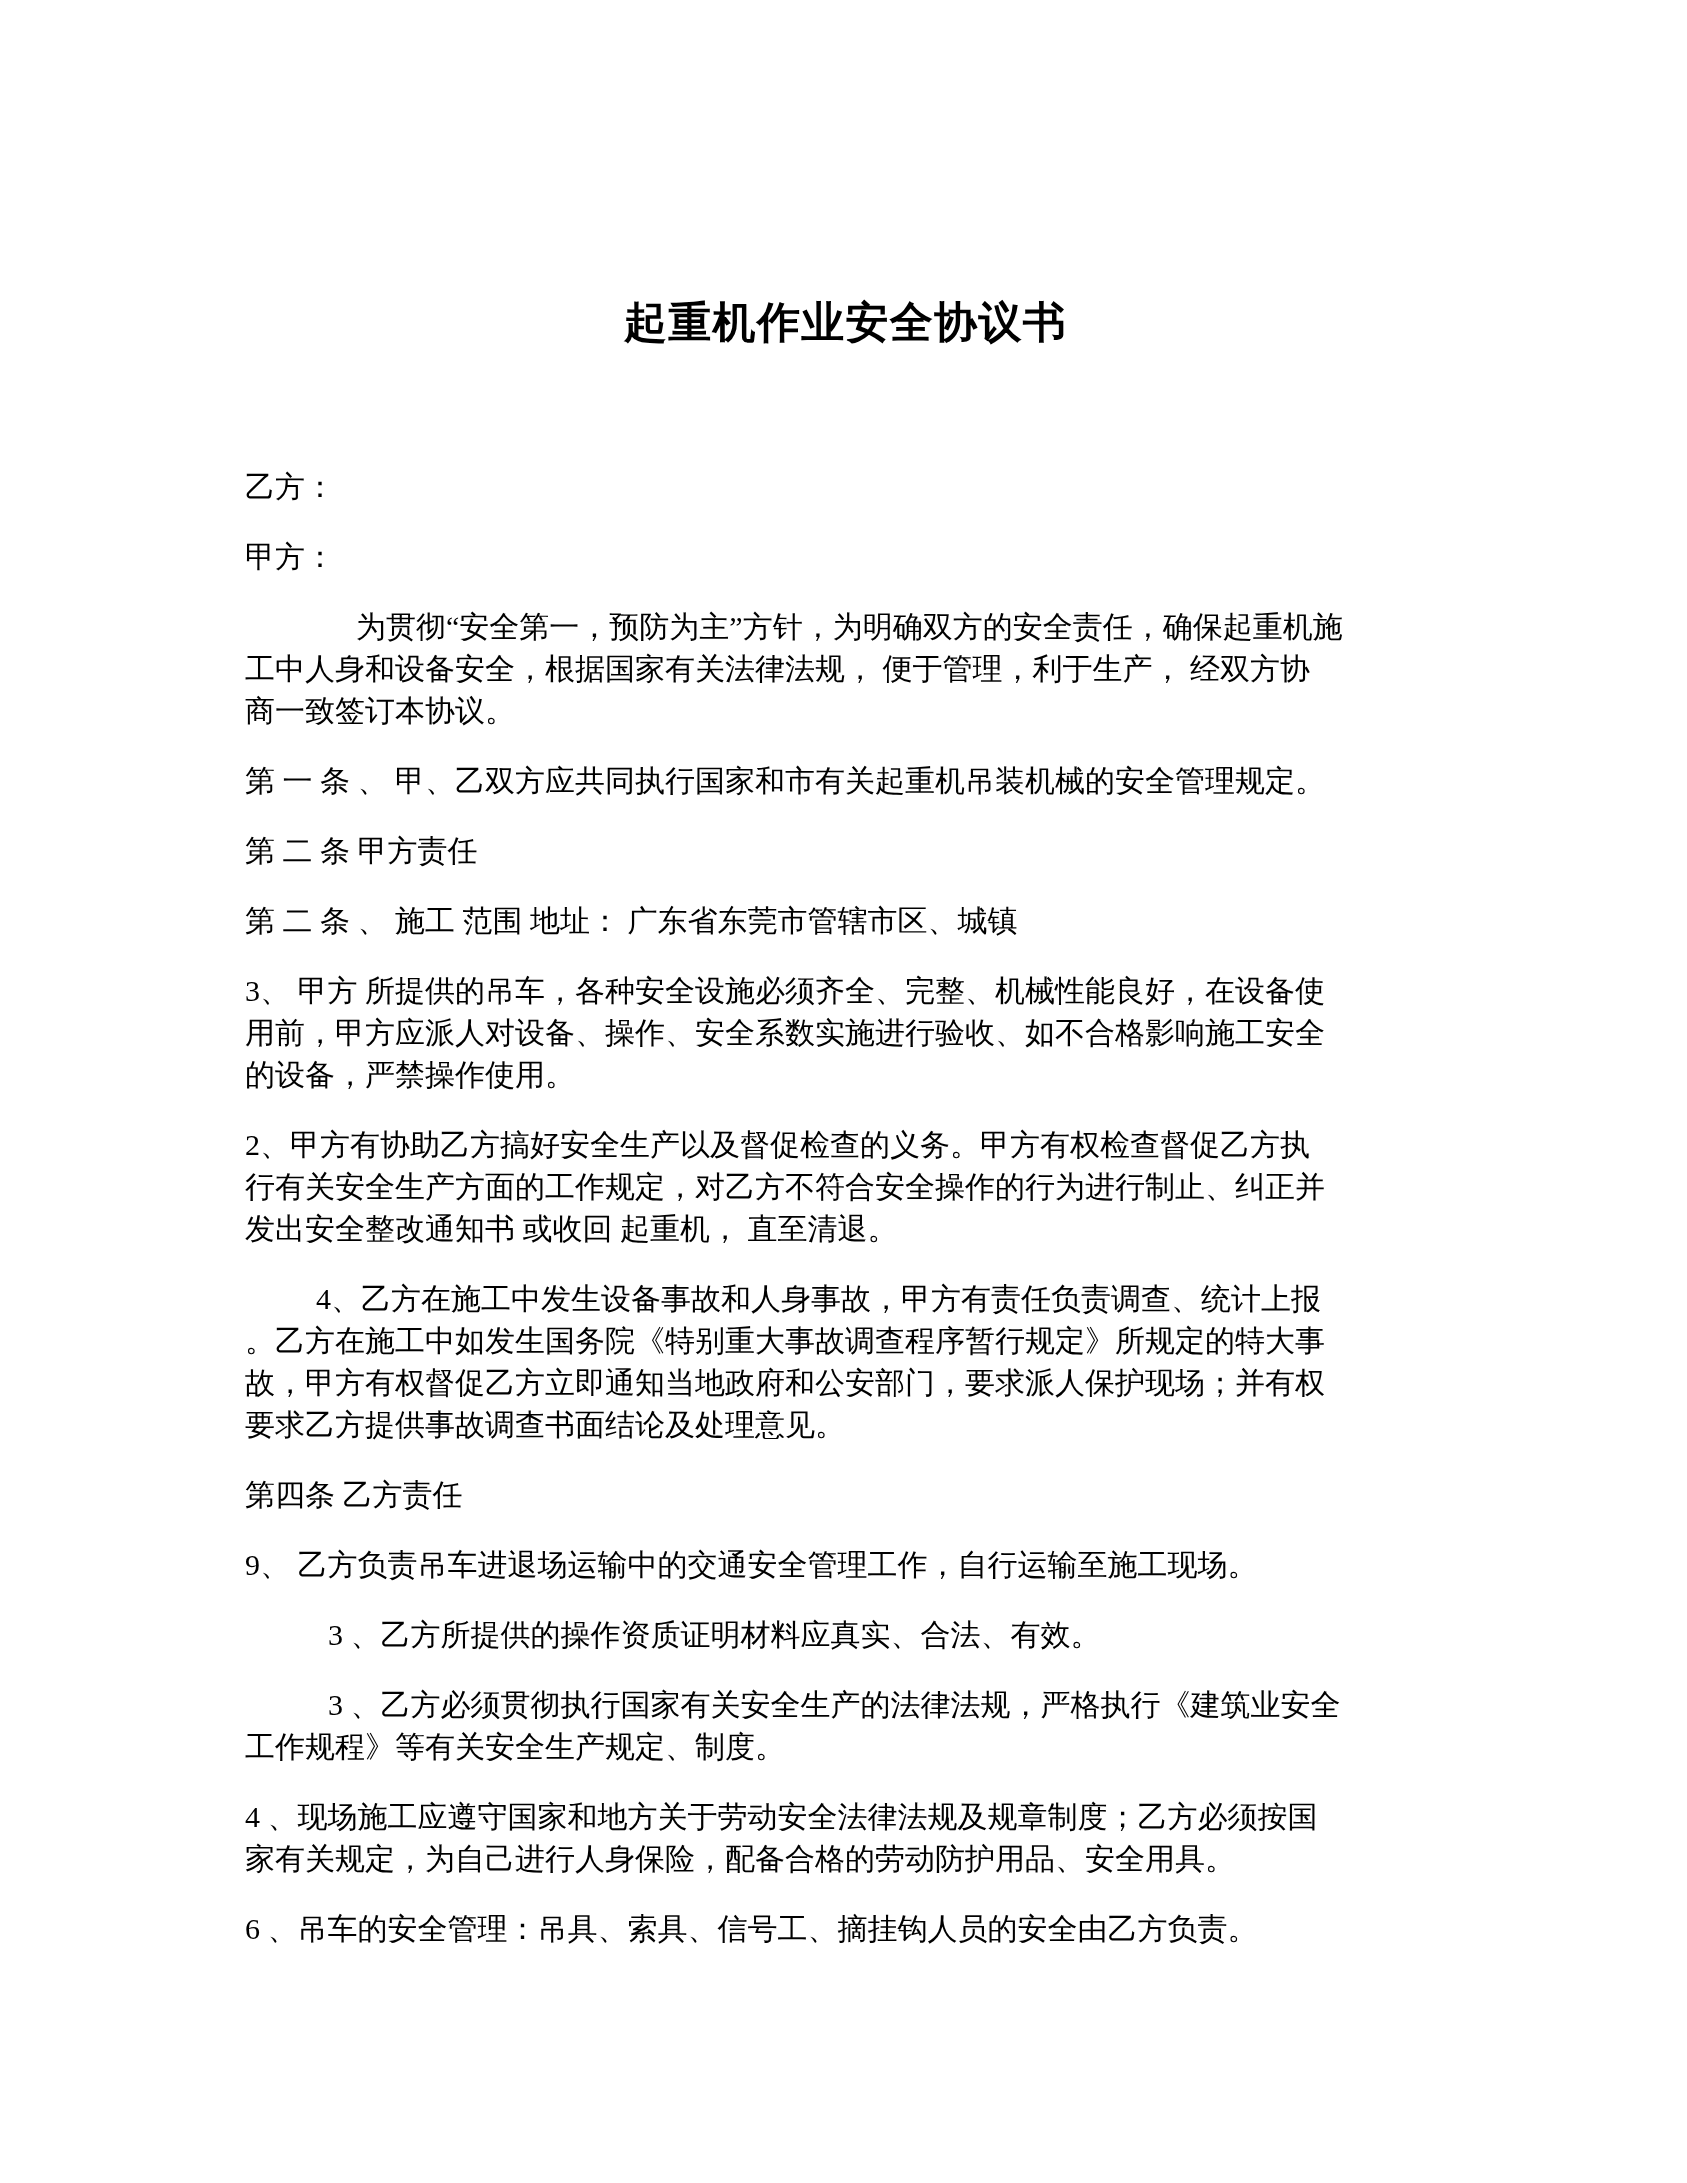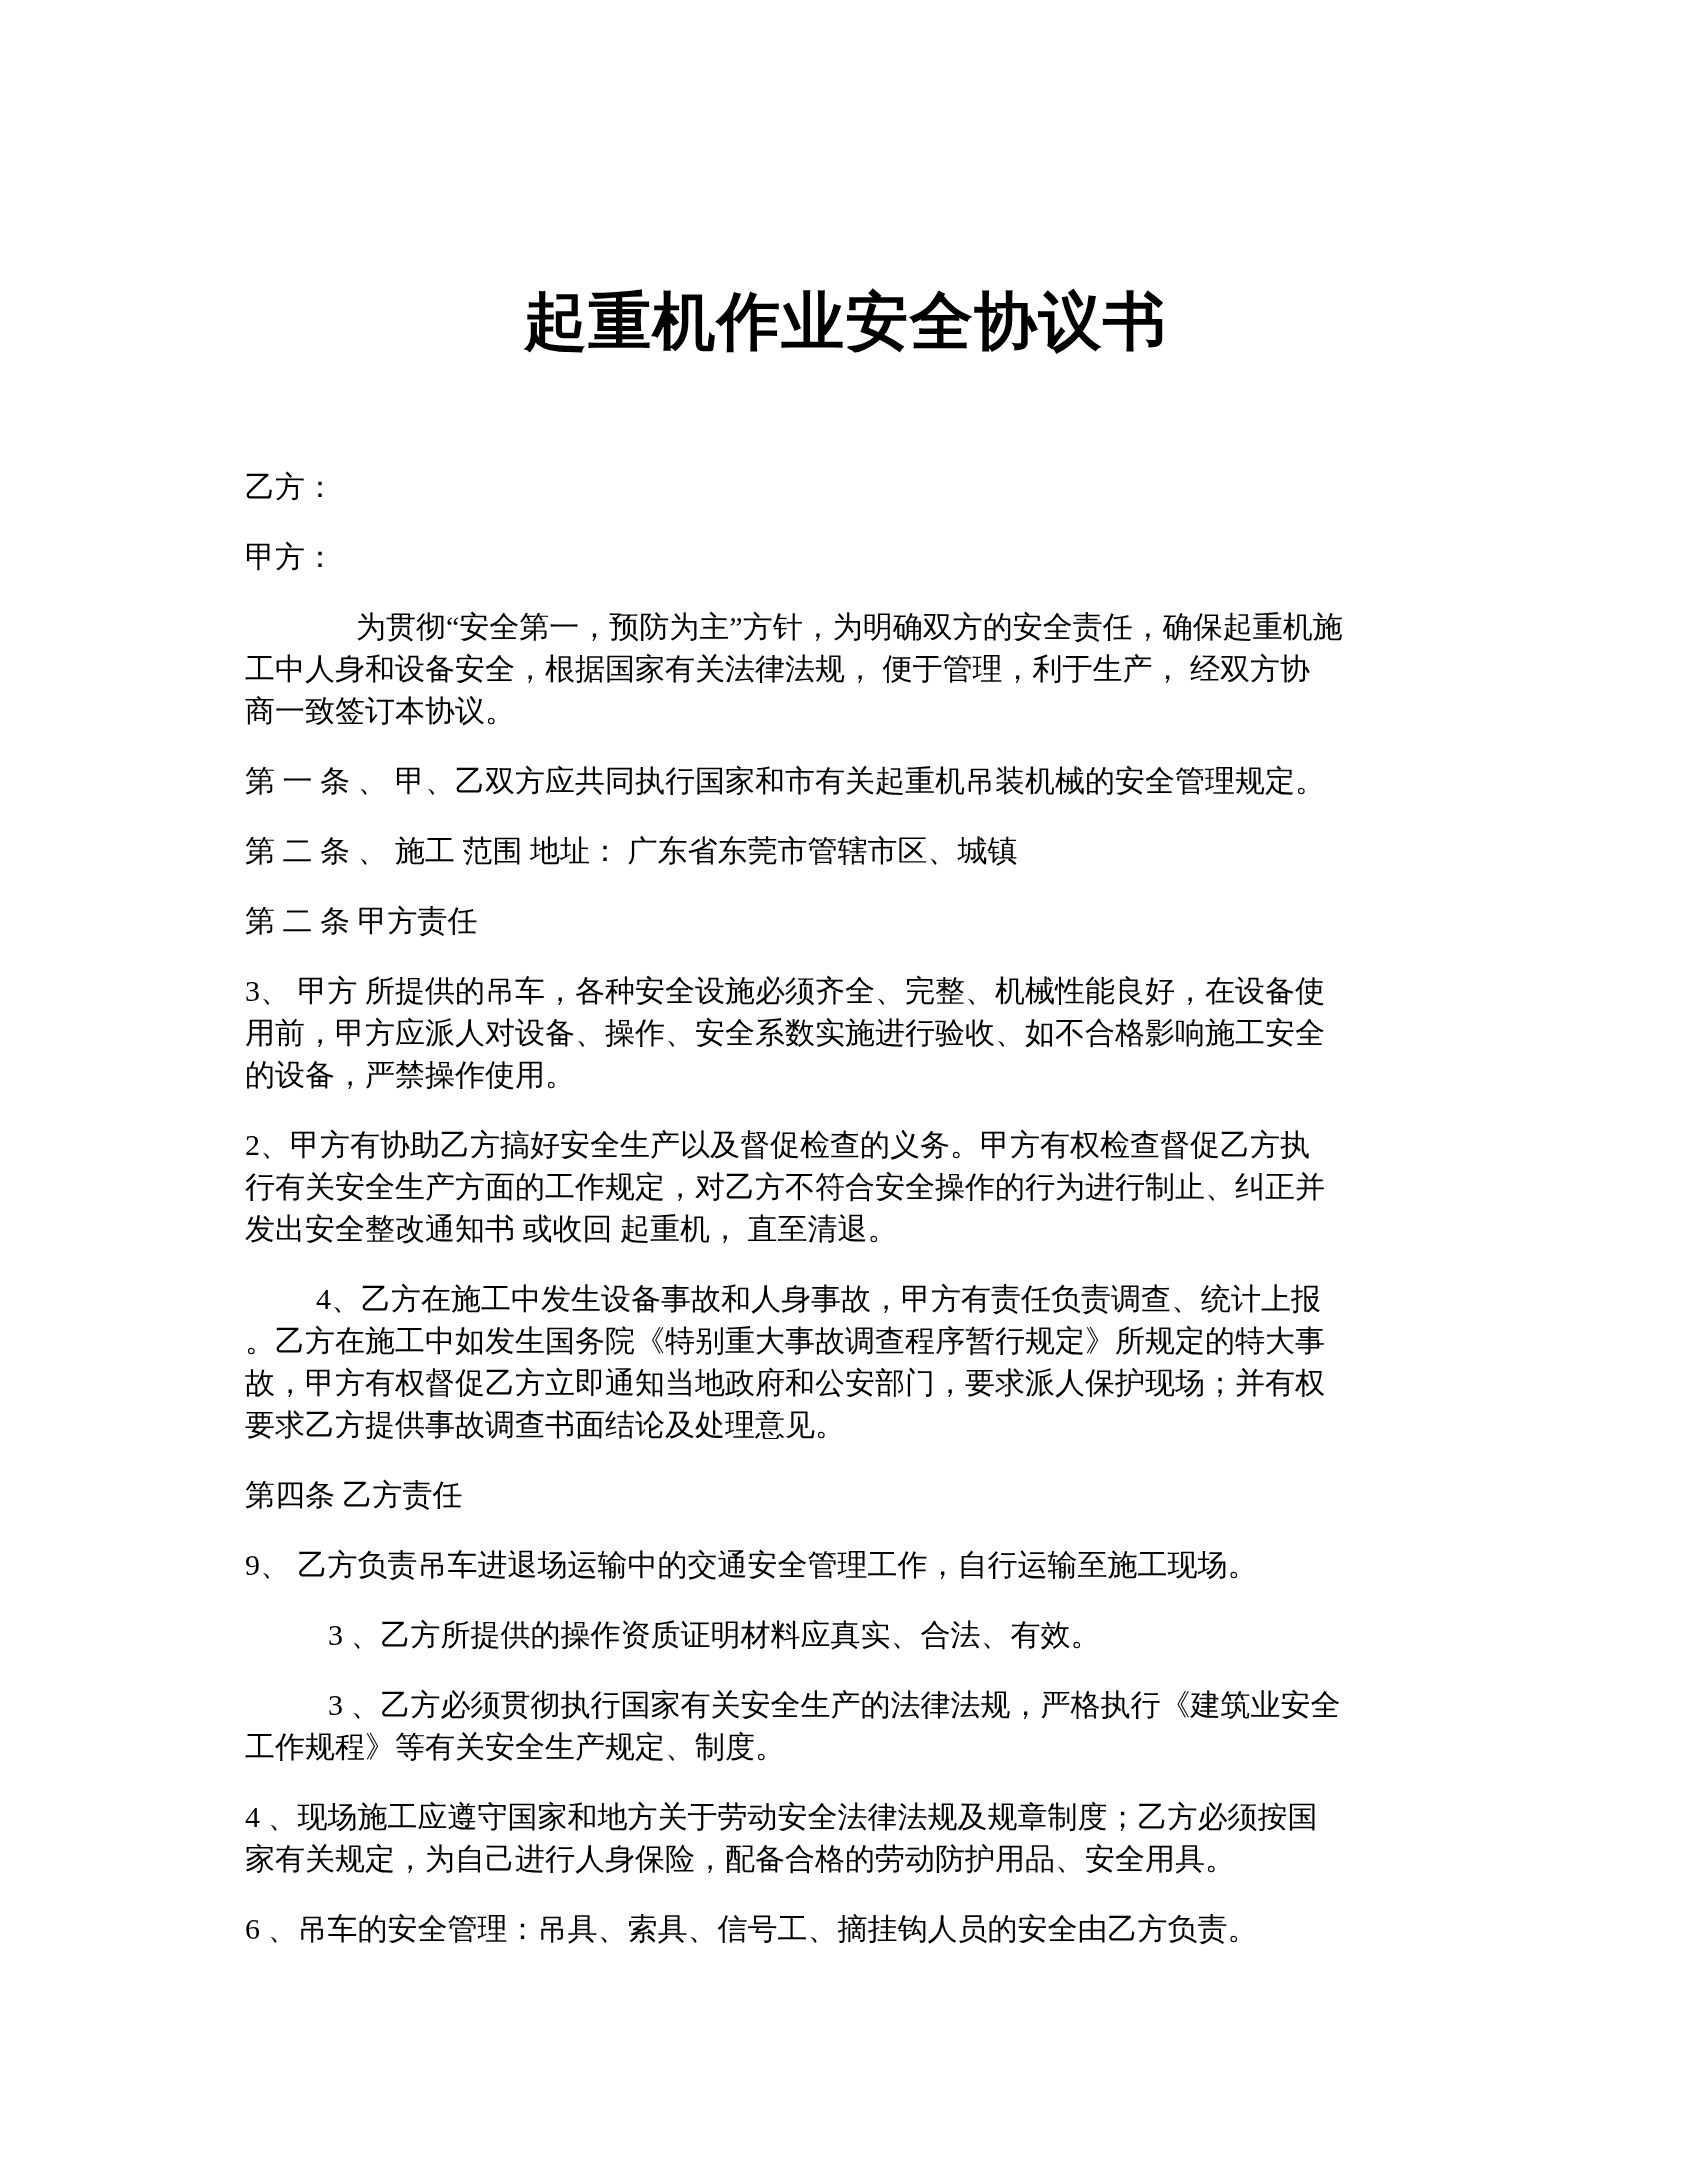--- a/index.html
+++ b/index.html
@@ -12,21 +12,21 @@
     width: 1687px;
     height: 2183px;
     box-sizing: border-box;
     background: #ffffff;
     color: #000000;
     padding: 291px 241px 0 245px;
     font-family: "Liberation Serif", "DejaVu Serif", serif;
     overflow: hidden;
   }
   .doc-title {
-    font-size: 63px;
+    font-size: 43px;
     line-height: 63px;
     font-weight: 700;
     text-align: center;
     letter-spacing: 1.3px;
     margin: 0 0 112px 0;
     white-space: nowrap;
   }
   .p {
     font-size: 30px;
     line-height: 42px;
@@ -48,23 +48,23 @@
   <div class="p">乙方：</div>
 
   <div class="p">甲方：</div>
 
   <div class="p indent-preamble">为贯彻“安全第一，预防为主”方针，为明确双方的安全责任，确保起重机施
 工中人身和设备安全，根据国家有关法律法规， 便于管理，利于生产， 经双方协
 商一致签订本协议。</div>
 
   <div class="p">第 一 条 、 甲、乙双方应共同执行国家和市有关起重机吊装机械的安全管理规定。</div>
 
+  <div class="p">第 二 条 甲方责任</div>
+
   <div class="p">第 二 条 、 施工 范围 地址： 广东省东莞市管辖市区、城镇</div>
-
-  <div class="p">第 二 条 甲方责任</div>
 
   <div class="p">3、 甲方 所提供的吊车，各种安全设施必须齐全、完整、机械性能良好，在设备使
 用前，甲方应派人对设备、操作、安全系数实施进行验收、如不合格影响施工安全
 的设备，严禁操作使用。</div>
 
   <div class="p">2、甲方有协助乙方搞好安全生产以及督促检查的义务。甲方有权检查督促乙方执
 行有关安全生产方面的工作规定，对乙方不符合安全操作的行为进行制止、纠正并
 发出安全整改通知书 或收回 起重机， 直至清退。</div>
 
   <div class="p indent-md">4、乙方在施工中发生设备事故和人身事故，甲方有责任负责调查、统计上报

